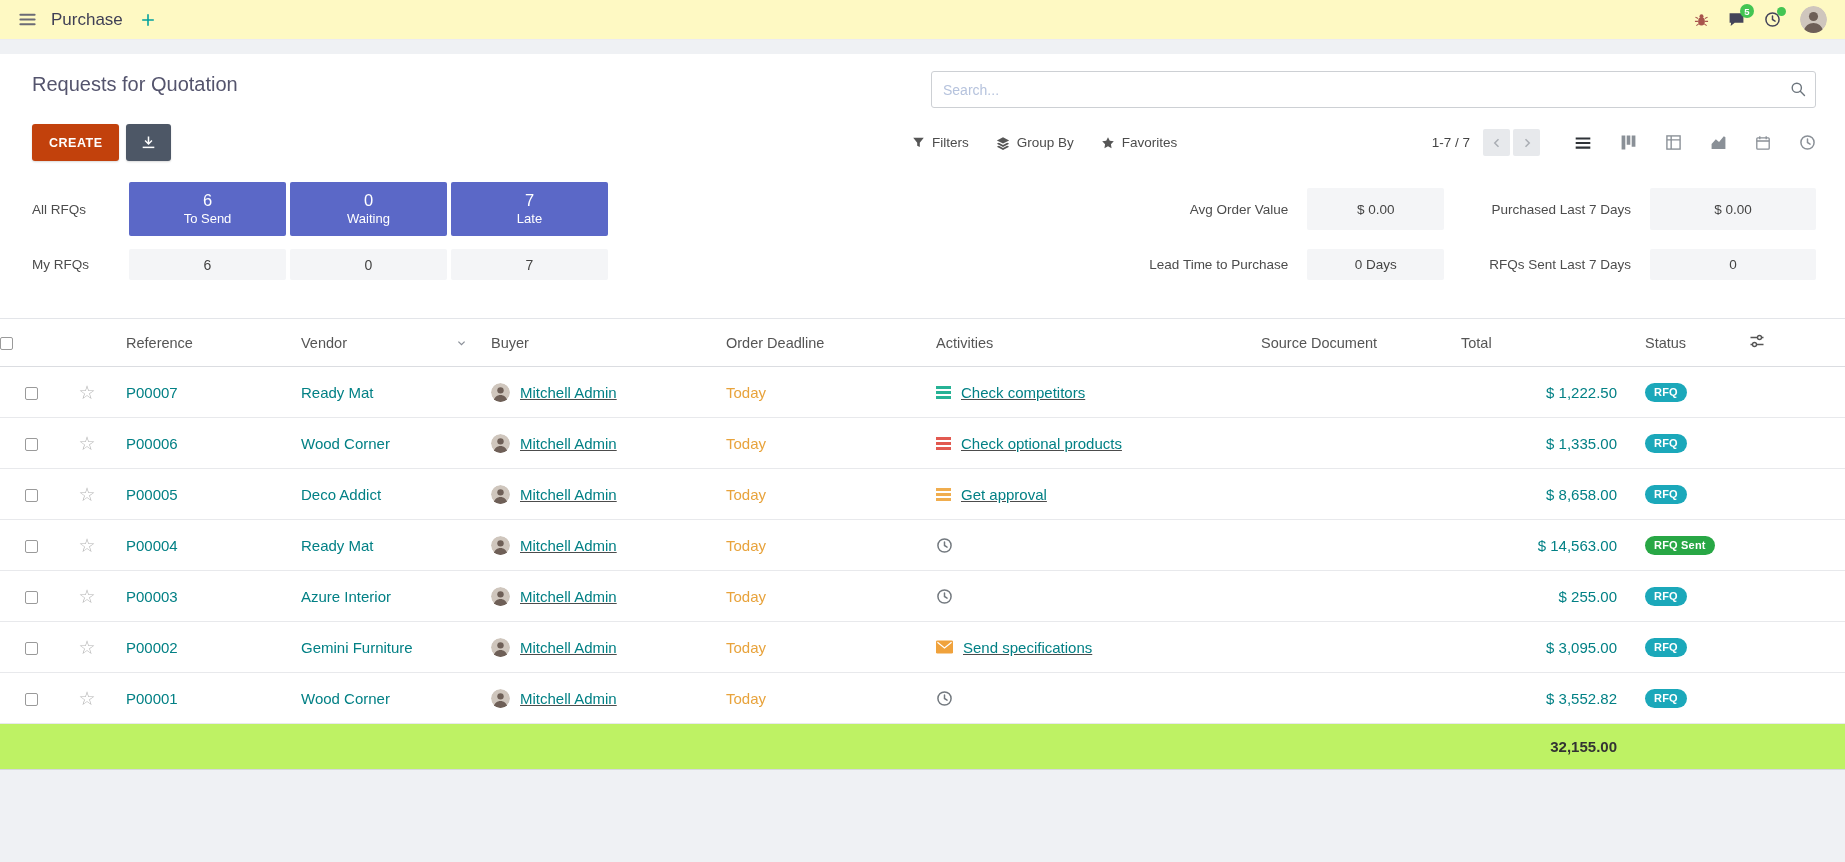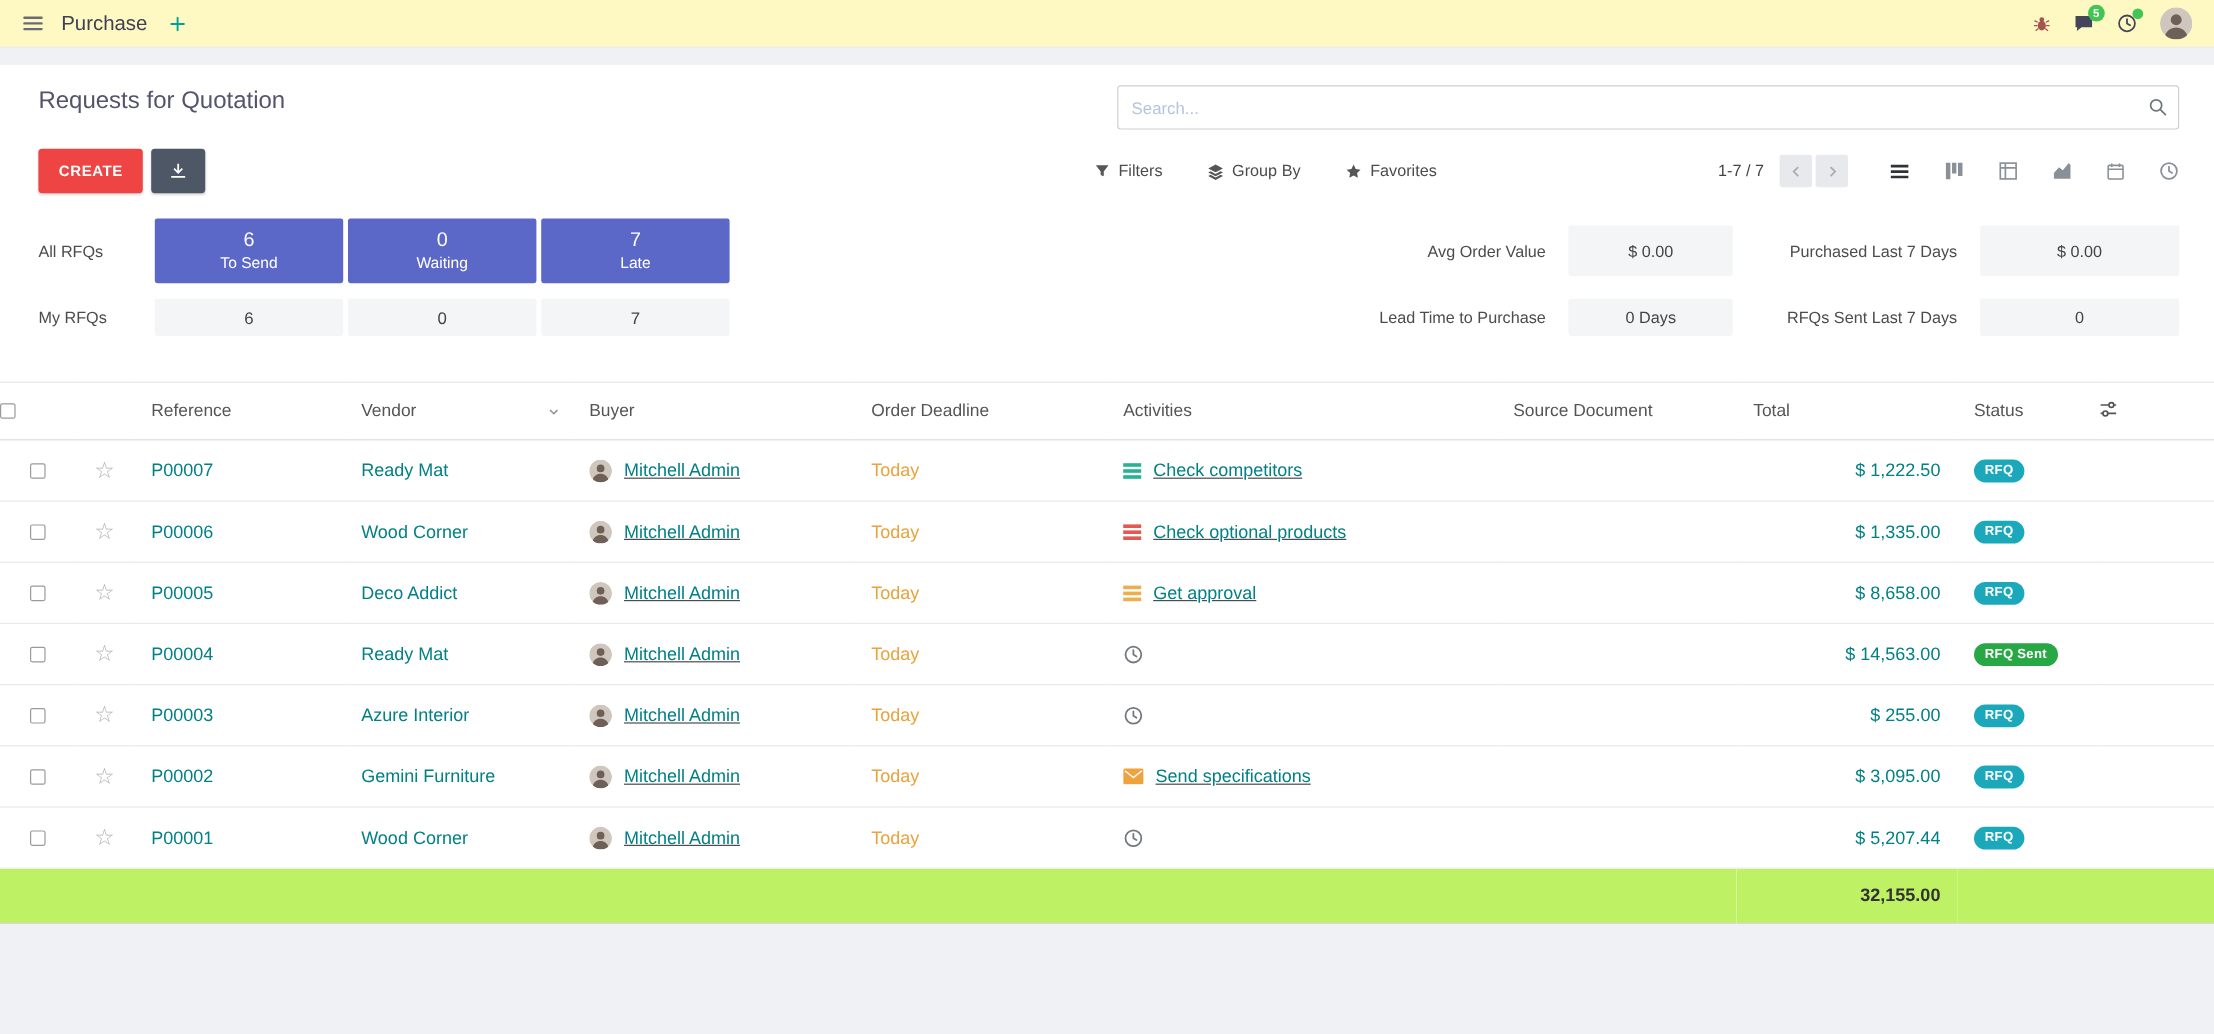--- a/index.html
+++ b/index.html
@@ -39,24 +39,24 @@
   .control-panel{padding:17px 29px 21px 32px;}
   .cp-top{display:flex;align-items:flex-start;}
   .page-title{font-size:20px;font-weight:400;color:#54546d;margin:2px 0 0 0;}
   .searchbox{margin-left:auto;position:relative;width:885px;}
   .searchbox input{width:100%;height:37px;border:1px solid #cdd0d4;border-radius:3px;padding:0 36px 0 11px;font-size:14px;color:#333;outline:none;font-family:inherit;}
   .searchbox input::placeholder{color:#b6c3dd;}
   .search-ic{position:absolute;right:10px;top:10px;color:#6c757d;cursor:pointer;}
 
   .cp-bottom{display:flex;margin-top:16px;align-items:center;}
   .cp-left{display:flex;gap:7px;}
-  .btn-create{background:#ef4444;color:#fff;border:none;border-radius:3px;font-size:12.5px;font-weight:600;letter-spacing:.5px;padding:0 17px;height:37px;cursor:pointer;font-family:inherit;box-shadow:0 1px 2px rgba(0,0,0,.15);}
+  .btn-create{background:#c2410c;color:#fff;border:none;border-radius:3px;font-size:12.5px;font-weight:600;letter-spacing:.5px;padding:0 17px;height:37px;cursor:pointer;font-family:inherit;box-shadow:0 1px 2px rgba(0,0,0,.15);}
   .btn-export{background:#4d5766;width:45px;height:37px;border:none;border-radius:3px;color:#fff;display:flex;align-items:center;justify-content:center;cursor:pointer;box-shadow:0 1px 2px rgba(0,0,0,.15);}
   .cp-right{margin-left:auto;width:904px;display:flex;align-items:center;}
-  .search-opts{display:flex;gap:37px;}
+  .search-opts{display:flex;gap:27px;}
   .opt{display:inline-flex;align-items:center;gap:7px;background:none;border:none;font-size:13.5px;color:#4c4c4c;cursor:pointer;padding:0;font-family:inherit;}
   .opt .icon{color:#565656;}
   .pager{margin-left:auto;display:flex;align-items:center;gap:3px;}
   .pager-value{font-size:13.5px;color:#444;margin-right:10px;cursor:pointer;}
   .pg-btn{width:27px;height:27px;background:#e7e9ec;border:none;border-radius:2px;color:#a9adb3;display:flex;align-items:center;justify-content:center;cursor:pointer;}
   .view-switcher{display:flex;gap:28px;margin-left:34px;align-items:center;}
   .vs{color:#8a9097;cursor:pointer;display:inline-flex;}
   .vs.active{color:#2f3338;}
 
   
@@ -587,21 +587,21 @@
         <span class="act-ic act-clock">
                 <svg width="17" height="17" viewBox="0 0 16 16" fill="none" stroke="currentColor" stroke-width="1.4">
                   <circle cx="8" cy="8" r="6.2"></circle>
                   <path d="M8 4.6V8l2.4 1.5" stroke-linecap="round"></path>
                 </svg>
               </span>
         <a class="cell-link"></a>
       </span>
     </td>
     <td><span></span></td>
-    <td class="t-right"><span class="total-text">$ 5,207.44</span></td>
+    <td class="t-right"><span class="total-text">$ 3,552.82</span></td>
     <td><span class="badge badge-rfq">RFQ</span></td>
     <td class="c-gear"></td>
   </tr>
 </tbody>
     <tfoot>
       <tr>
         <td colspan="8"></td>
         <td class="t-right foot-total">32,155.00</td>
         <td colspan="2"></td>
       </tr>

